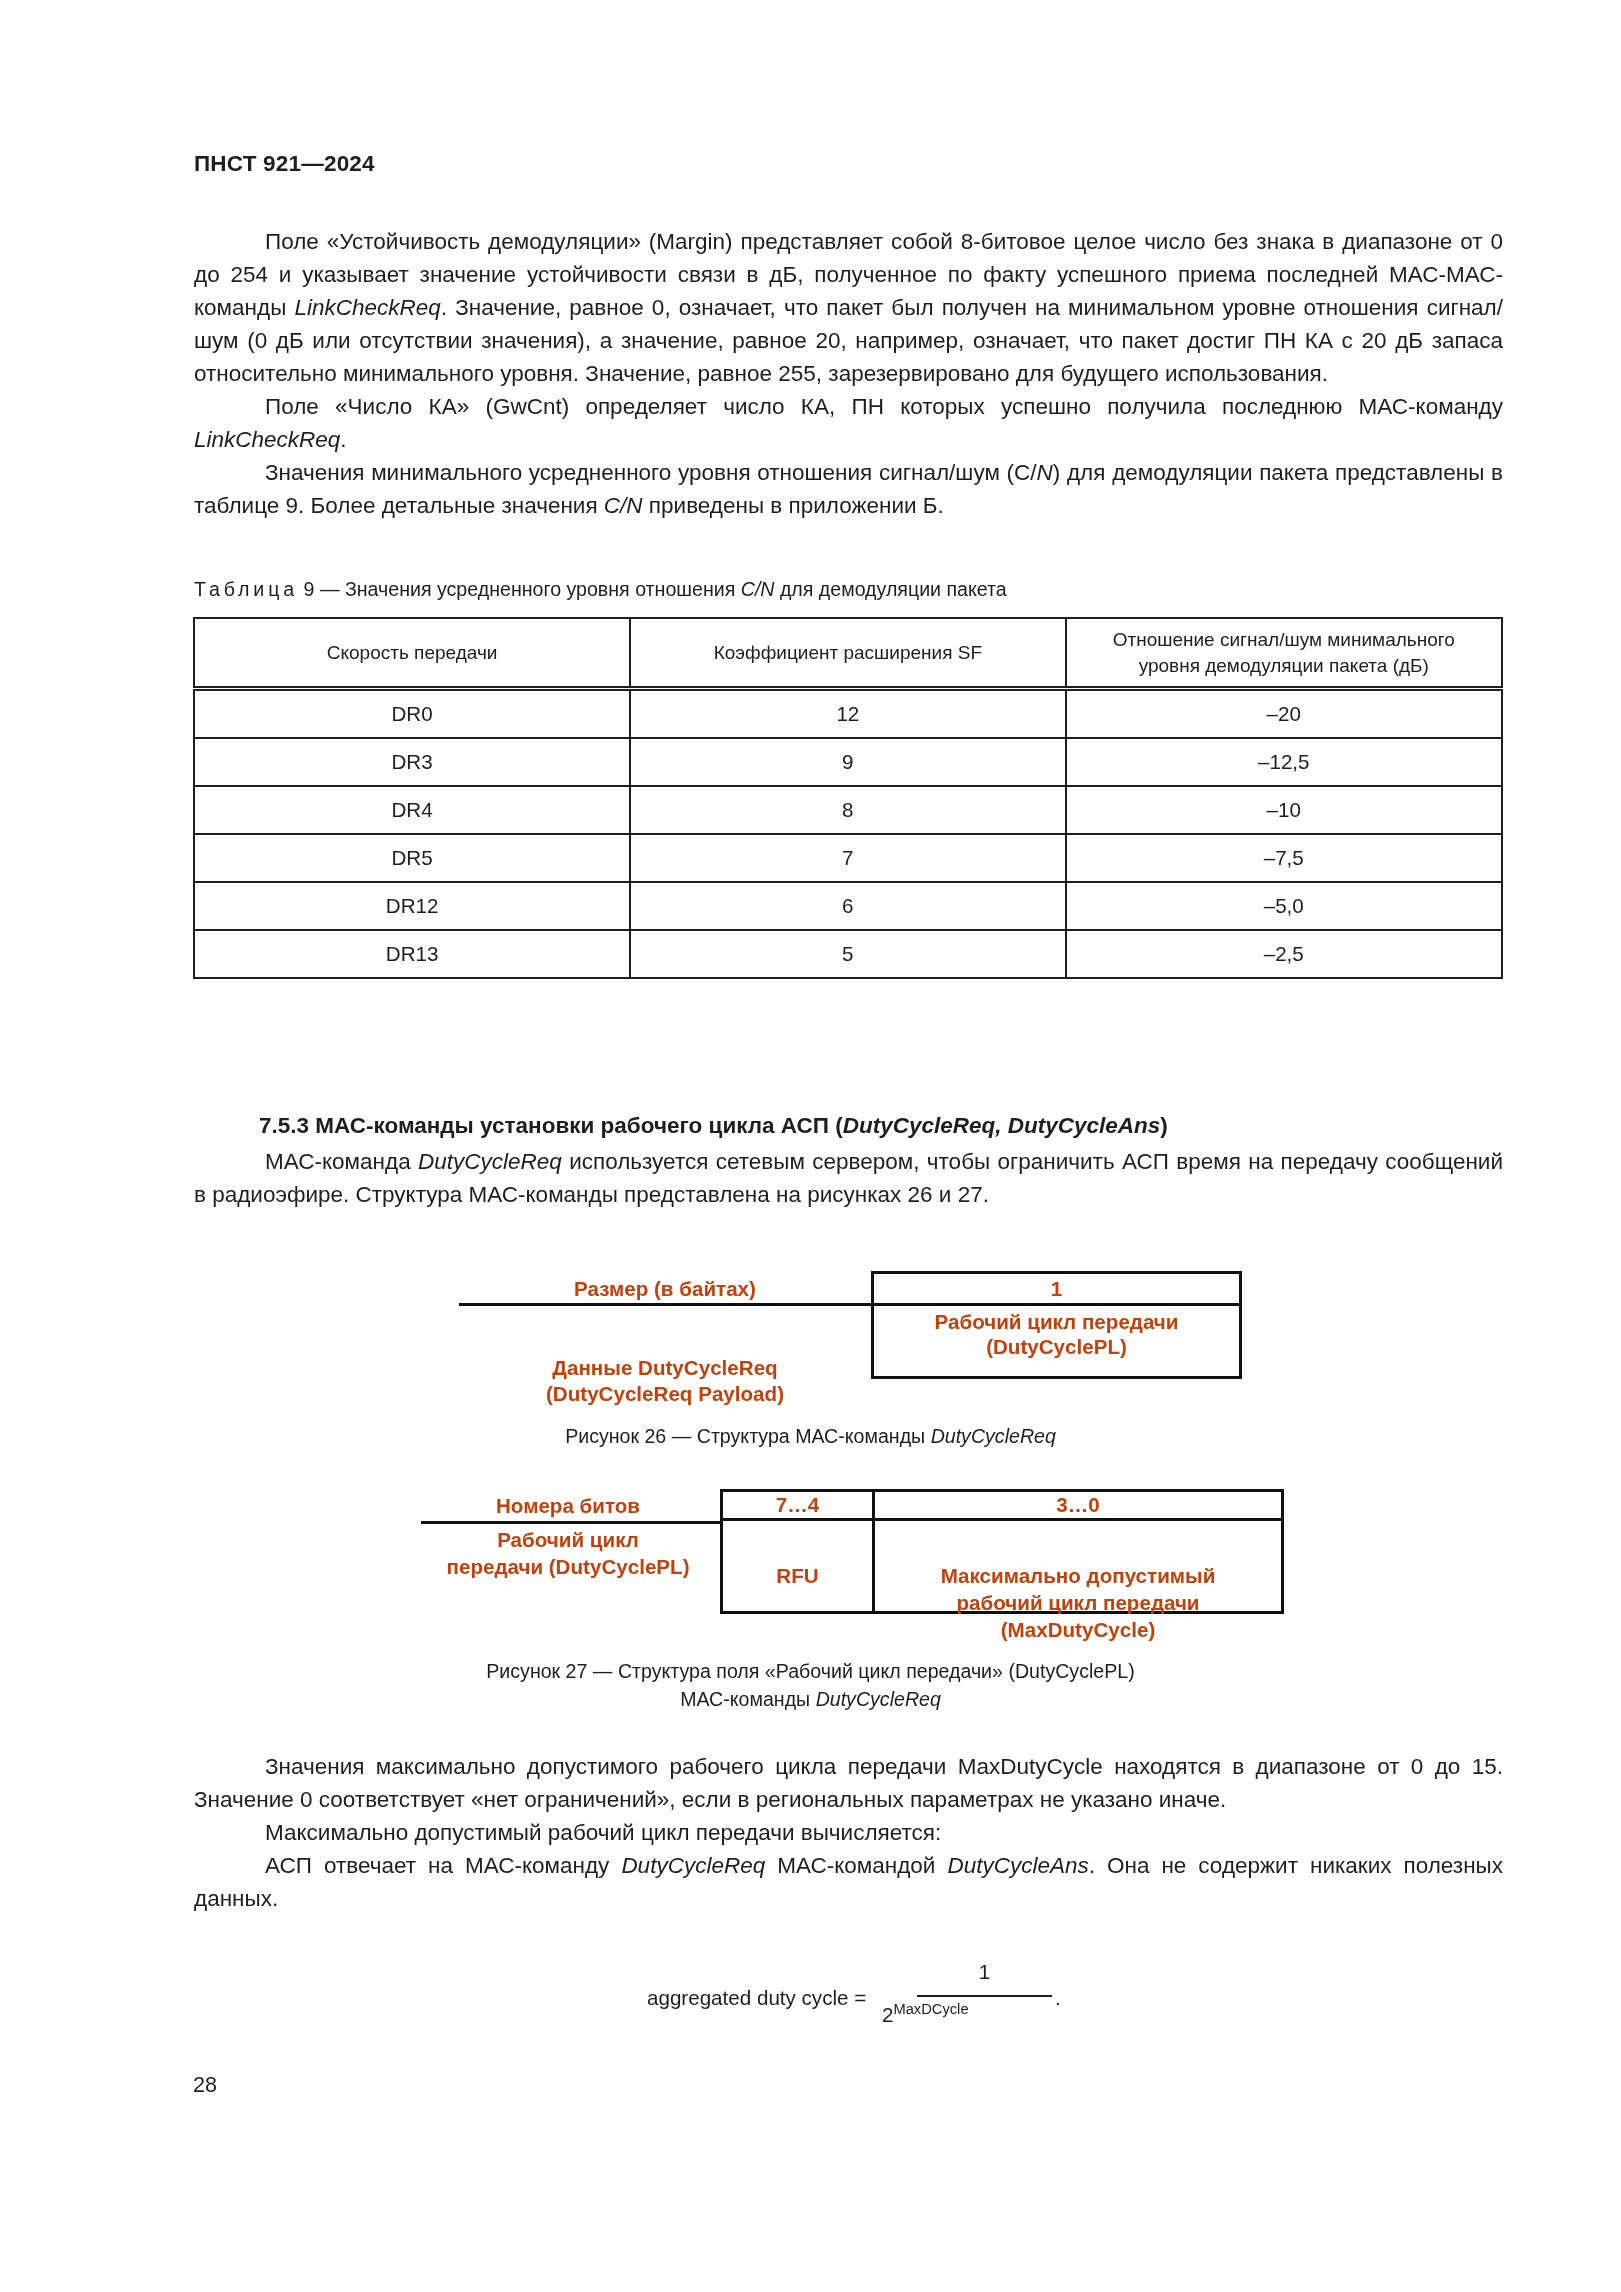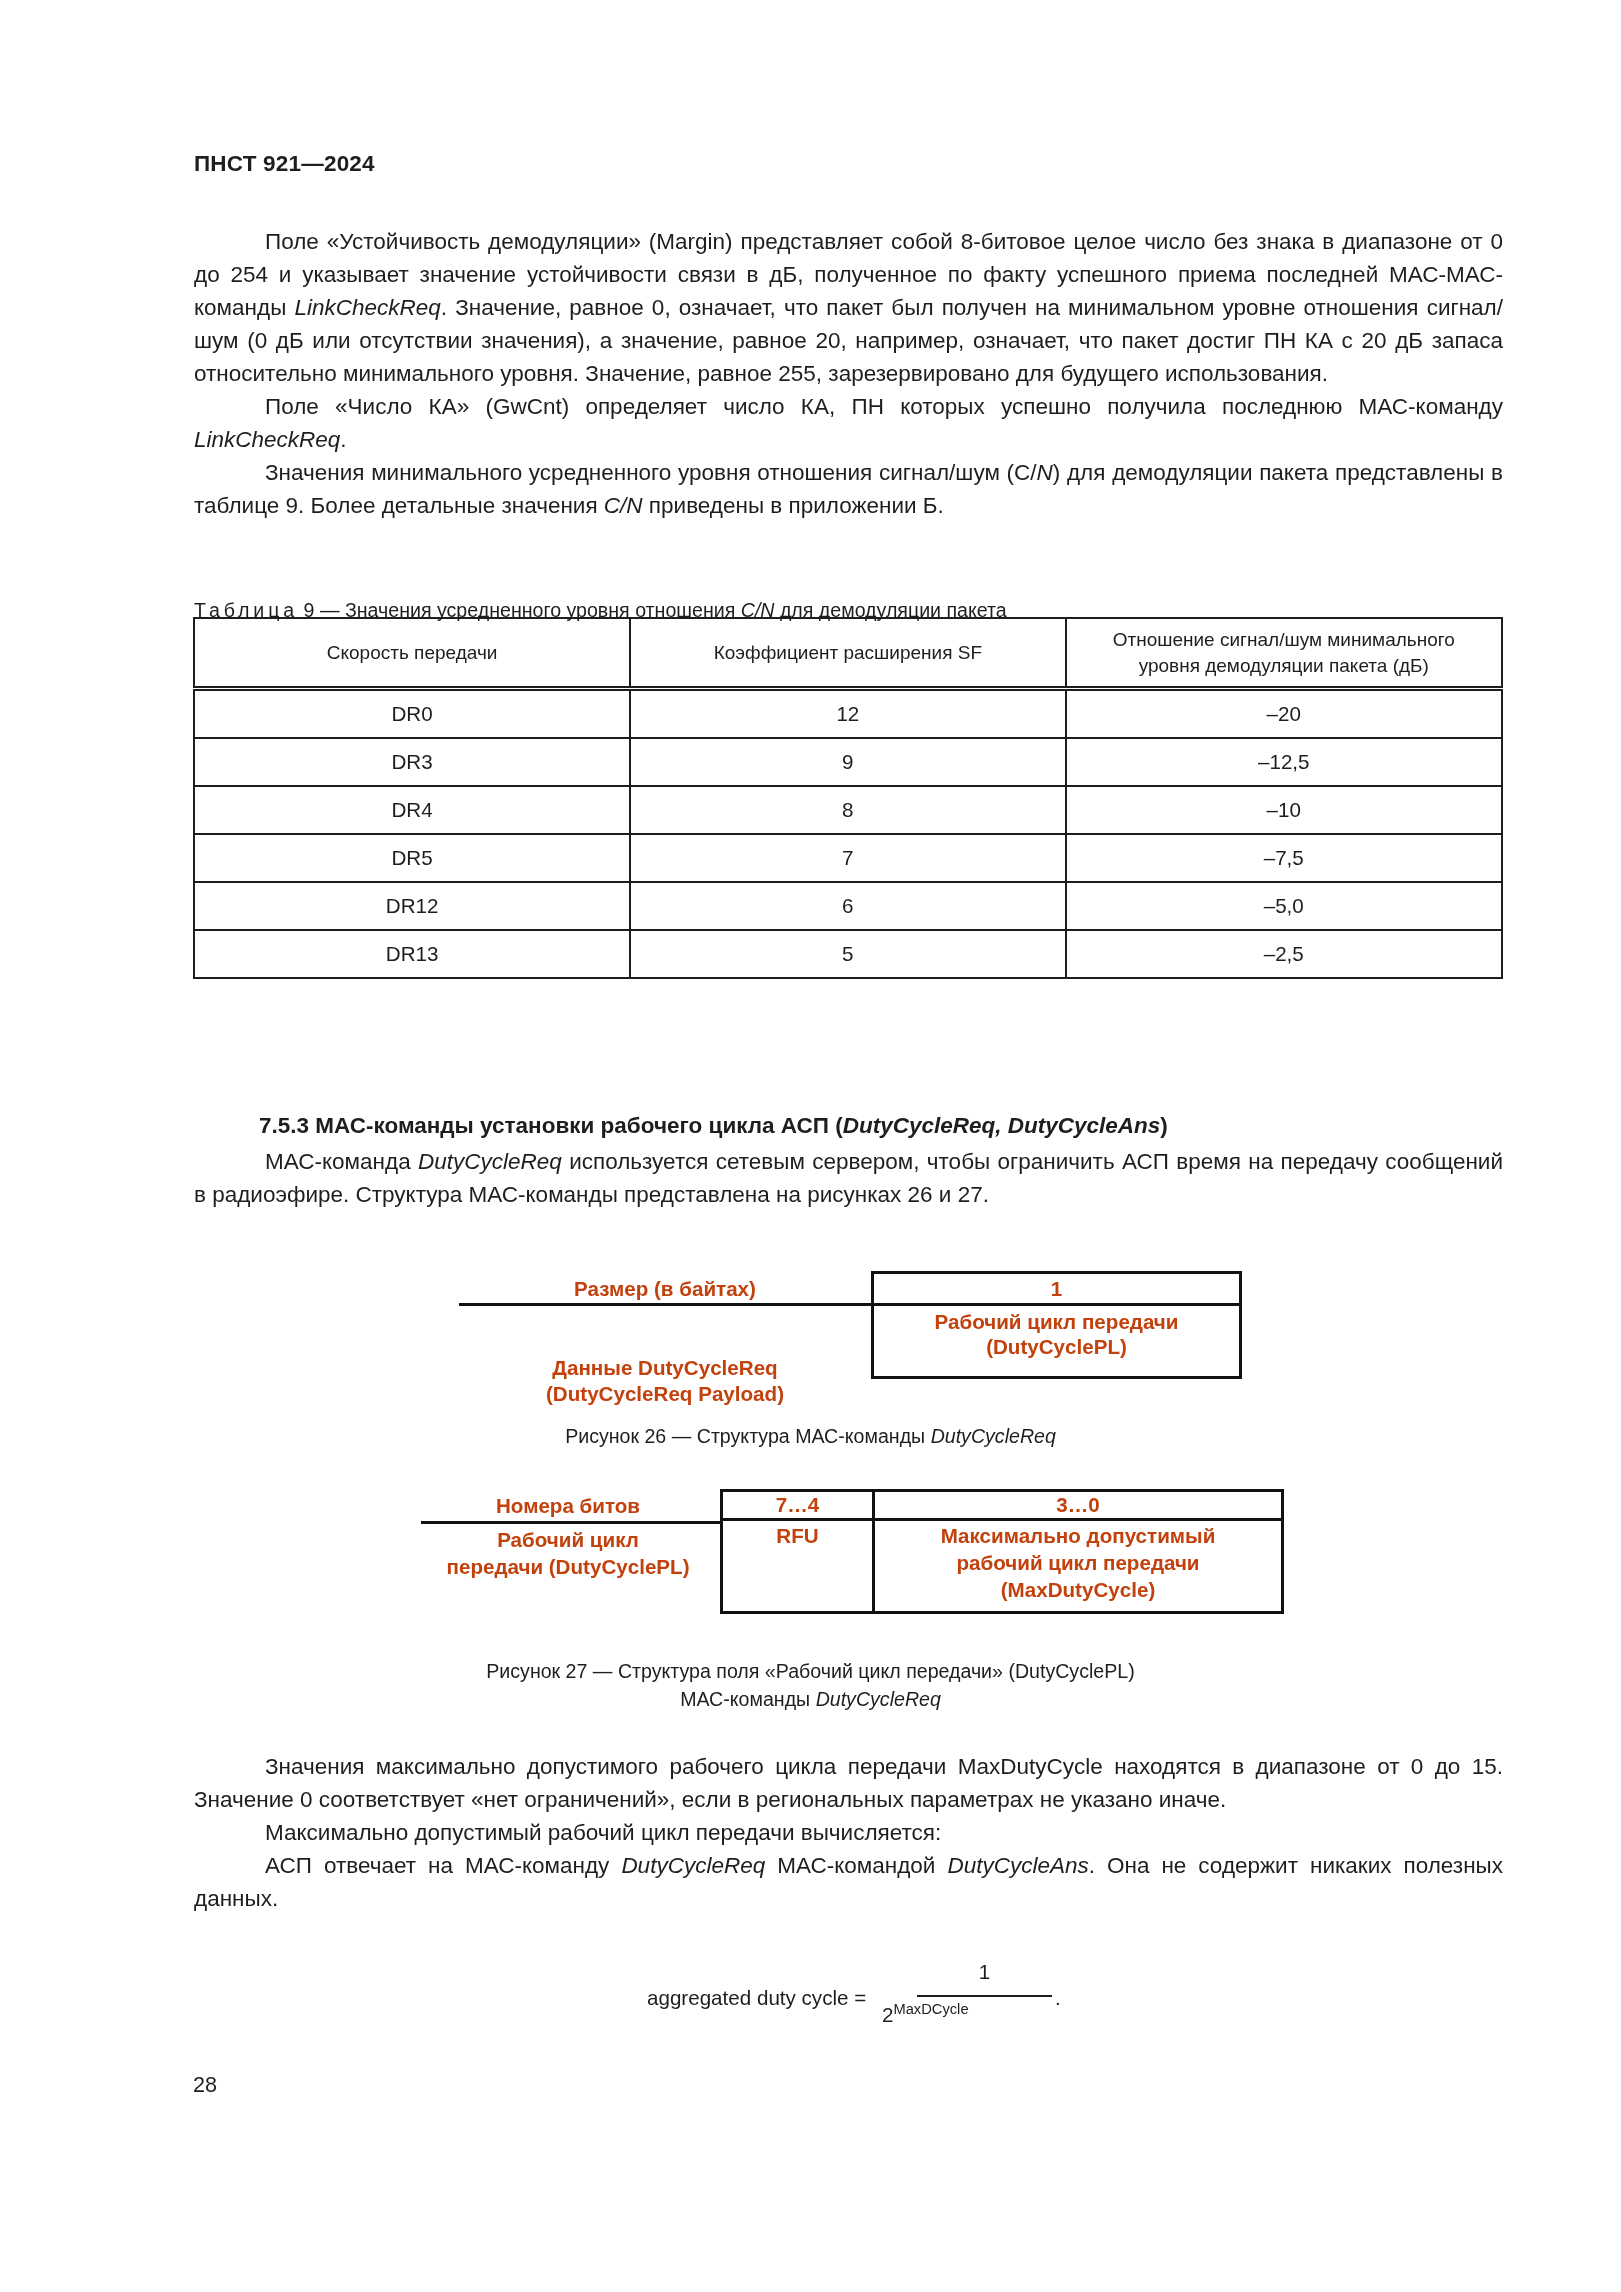--- a/index.html
+++ b/index.html
@@ -3,21 +3,21 @@
 <meta charset="utf-8">
 <style>
   html, body { margin: 0; padding: 0; background: #ffffff; }
   body { width: 1621px; height: 2293px; position: relative; overflow: hidden;
          font-family: "Liberation Sans", "DejaVu Sans", sans-serif; color: #1e1e1e; }
   .abs { position: absolute; }
   .hdr { left: 194px; top: 151px; font-size: 22.5px; font-weight: bold; letter-spacing: 0.2px; }
   .body-text { left: 194px; width: 1309px; font-size: 22.5px; line-height: 33px; text-align: justify; }
   .body-text p { margin: 0; text-indent: 71px; }
   i { font-style: italic; }
-  .tcap { left: 194px; top: 599px; font-size: 19.6px; }
+  .tcap { left: 194px; top: 578px; font-size: 19.6px; }
   .tcap .spaced { letter-spacing: 3.9px; }
   table.t9 { position: absolute; left: 193px; top: 617px; width: 1310px; border-collapse: collapse;
              font-size: 20.6px; }
   table.t9 td, table.t9 th { border: 2.5px solid #1e1e1e; text-align: center; font-weight: normal; padding: 0; }
   table.t9 th { height: 67px; font-size: 19px; line-height: 25.5px; }
   table.t9 thead tr { border-bottom: 5.9px double #1e1e1e; }
   table.t9 thead th { border-bottom: 5.9px double #1e1e1e; }
   table.t9 td { height: 46px; margin-top: 8px; }
   .sec { left: 259px; top: 1113px; font-size: 22.5px; font-weight: bold; }
   .fig { font-family: "Liberation Sans", sans-serif; font-weight: bold; font-size: 20.6px; color: #c2410c; }
@@ -25,21 +25,21 @@
   .fig26-lbl1 { left: 459px; top: 1277px; width: 412px; text-align: center; }
   .fig26-lbl2 { left: 459px; top: 1308px; width: 412px; text-align: center; line-height: 25.5px; margin-top: 47px; }
   .fig26-box { left: 871px; top: 1271px; width: 365px; height: 102px; border: 3.4px solid #111; }
   .fig26-box .r1 { height: 29px; border-bottom: 3.4px solid #111; text-align: center; line-height: 29px; }
   .fig26-box .r2 { text-align: center; line-height: 25.5px; padding-top: 2.9px; }
   .figcap { font-size: 19.6px; text-align: center; color: #1e1e1e; font-weight: normal; }
   .fig27-line { left: 421px; top: 1521px; width: 302px; height: 2.5px; background: #111; }
   .fig27-lbl1 { left: 421px; top: 1494px; width: 294px; text-align: center; }
   .fig27-lbl2 { left: 421px; top: 1526px; width: 294px; text-align: center; line-height: 27.4px; }
   .fig27-box { left: 720px; top: 1489px; width: 558px; height: 119px; border: 3.4px solid #111; display: flex; }
-  .fig27-col { display: flex; flex-direction: column; }
+  .fig27-col { display: flex; flex-direction: column; gap: 40px; }
   .fig27-col .r1 { height: 25.5px; border-bottom: 3.4px solid #111; text-align: center; line-height: 25.5px; }
   .fig27-col .r2 { text-align: center; line-height: 27.4px; padding-top: 1px; }
   .fig27-c1 { width: 149px; border-right: 3.4px solid #111; }
   .fig27-c2 { flex: 1; }
   .pageno { left: 193px; top: 2072px; font-size: 21.6px; }
 </style>
 </head>
 <body>
 
 <div class="abs hdr">ПНСТ 921—2024</div>

